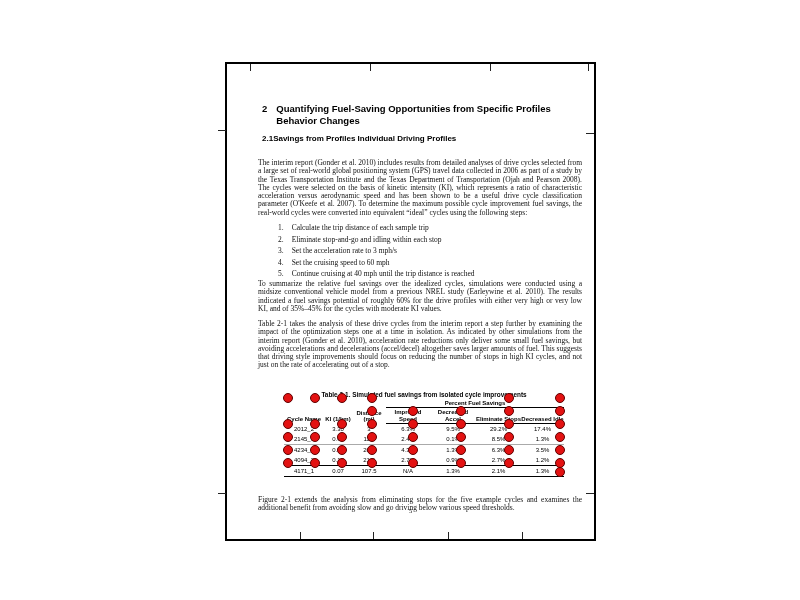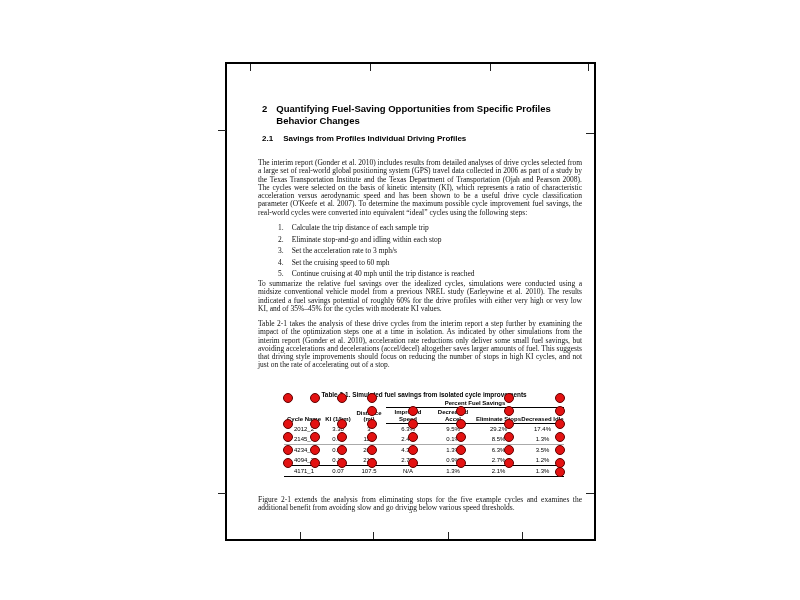--- a/index.html
+++ b/index.html
@@ -14,21 +14,21 @@
   .crop{position:absolute;background:#222;}
   
   .h1{
     position:absolute;left:35px;top:39px;width:292px;
     font-family:"Liberation Sans", sans-serif;font-weight:bold;
     font-size:9.5px;line-height:1.25;color:#000;display:flex;gap:9px;
   }
   .h2{
     position:absolute;left:35px;top:70px;width:300px;
     font-family:"Liberation Sans", sans-serif;font-weight:bold;
-    font-size:8px;display:flex;gap:10px;color:#000;text-align:right;
+    font-size:8px;display:flex;color:#000;text-align:right;
   }
   .h3{
     position:absolute;left:35px;top:84px;width:310px;
     font-family:"Liberation Sans", sans-serif;font-weight:bold;font-style:italic;
     font-size:7.5px;display:flex;gap:9px;color:#000;
   }
   .para{
     position:absolute;left:31px;width:324px;
     font-size:7.5px;line-height:8.3px;text-align:justify;color:#111;
   }

